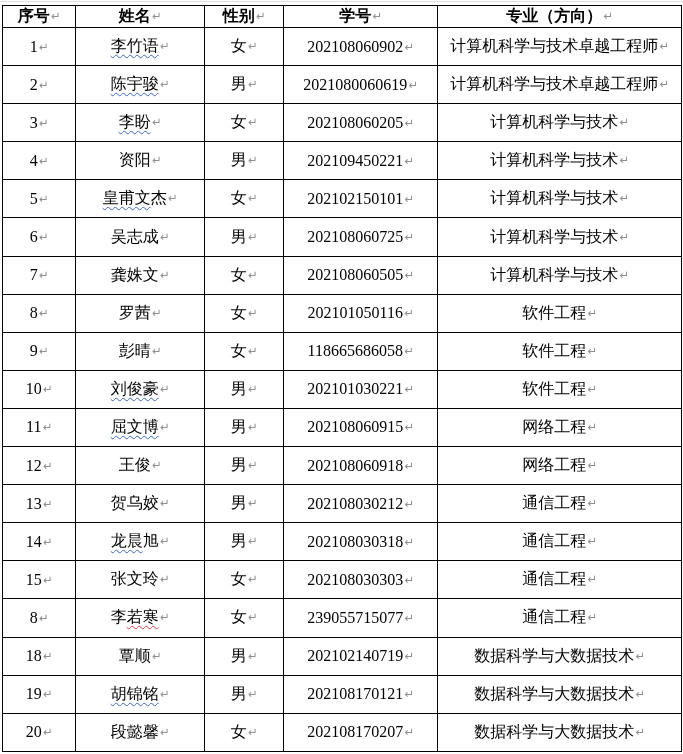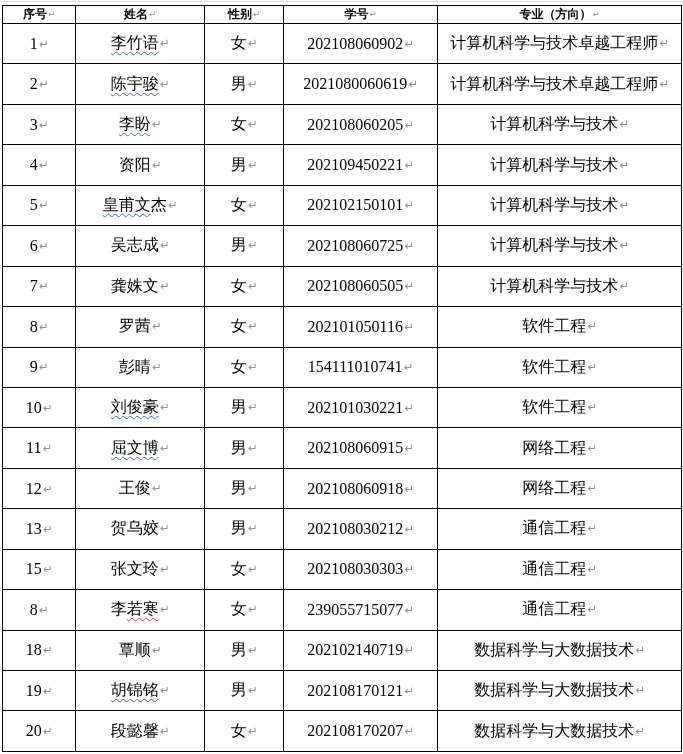--- a/index.html
+++ b/index.html
@@ -22,21 +22,21 @@
   table.roster{
     position:absolute;left:2px;top:5px;
     width:679px;height:747px;
     border-collapse:collapse;table-layout:fixed;
   }
   th,td{
     border:1.5px solid var(--border);
     text-align:center;vertical-align:middle;
     padding:0;overflow:hidden;white-space:nowrap;
   }
-  th{font-weight:bold;font-size:12px;}
+  th{font-weight:bold;font-size:16px;}
   td{font-size:16px;}
   .eol{
     color:var(--eol-gray);
     font-size:0.72em;
     font-family:"DejaVu Sans",sans-serif;
     margin-left:1px;
     vertical-align:1px;
     font-weight:normal;
   }
   .wavy-blue,.wavy-red{
@@ -125,21 +125,21 @@
         <td><span>8</span><span class="eol">↵</span></td>
         <td><span>罗茜</span><span class="eol">↵</span></td>
         <td><span>女</span><span class="eol">↵</span></td>
         <td><span>202101050116</span><span class="eol">↵</span></td>
         <td><span>软件工程</span><span class="eol">↵</span></td>
       </tr>
       <tr>
         <td><span>9</span><span class="eol">↵</span></td>
         <td><span>彭晴</span><span class="eol">↵</span></td>
         <td><span>女</span><span class="eol">↵</span></td>
-        <td><span>154111010741</span><span class="eol">↵</span></td>
+        <td><span>118665686058</span><span class="eol">↵</span></td>
         <td><span>软件工程</span><span class="eol">↵</span></td>
       </tr>
       <tr>
         <td><span>10</span><span class="eol">↵</span></td>
         <td><span class="wavy-blue">刘俊豪</span><span class="eol">↵</span></td>
         <td><span>男</span><span class="eol">↵</span></td>
         <td><span>202101030221</span><span class="eol">↵</span></td>
         <td><span>软件工程</span><span class="eol">↵</span></td>
       </tr>
       <tr>
@@ -154,20 +154,27 @@
         <td><span>王俊</span><span class="eol">↵</span></td>
         <td><span>男</span><span class="eol">↵</span></td>
         <td><span>202108060918</span><span class="eol">↵</span></td>
         <td><span>网络工程</span><span class="eol">↵</span></td>
       </tr>
       <tr>
         <td><span>13</span><span class="eol">↵</span></td>
         <td><span>贺乌姣</span><span class="eol">↵</span></td>
         <td><span>男</span><span class="eol">↵</span></td>
         <td><span>202108030212</span><span class="eol">↵</span></td>
+        <td><span>通信工程</span><span class="eol">↵</span></td>
+      </tr>
+      <tr>
+        <td><span>14</span><span class="eol">↵</span></td>
+        <td><span class="wavy-blue">龙晨</span><span>旭</span><span class="eol">↵</span></td>
+        <td><span>男</span><span class="eol">↵</span></td>
+        <td><span>202108030318</span><span class="eol">↵</span></td>
         <td><span>通信工程</span><span class="eol">↵</span></td>
       </tr>
       <tr>
         <td><span>15</span><span class="eol">↵</span></td>
         <td><span>张文玲</span><span class="eol">↵</span></td>
         <td><span>女</span><span class="eol">↵</span></td>
         <td><span>202108030303</span><span class="eol">↵</span></td>
         <td><span>通信工程</span><span class="eol">↵</span></td>
       </tr>
       <tr>

